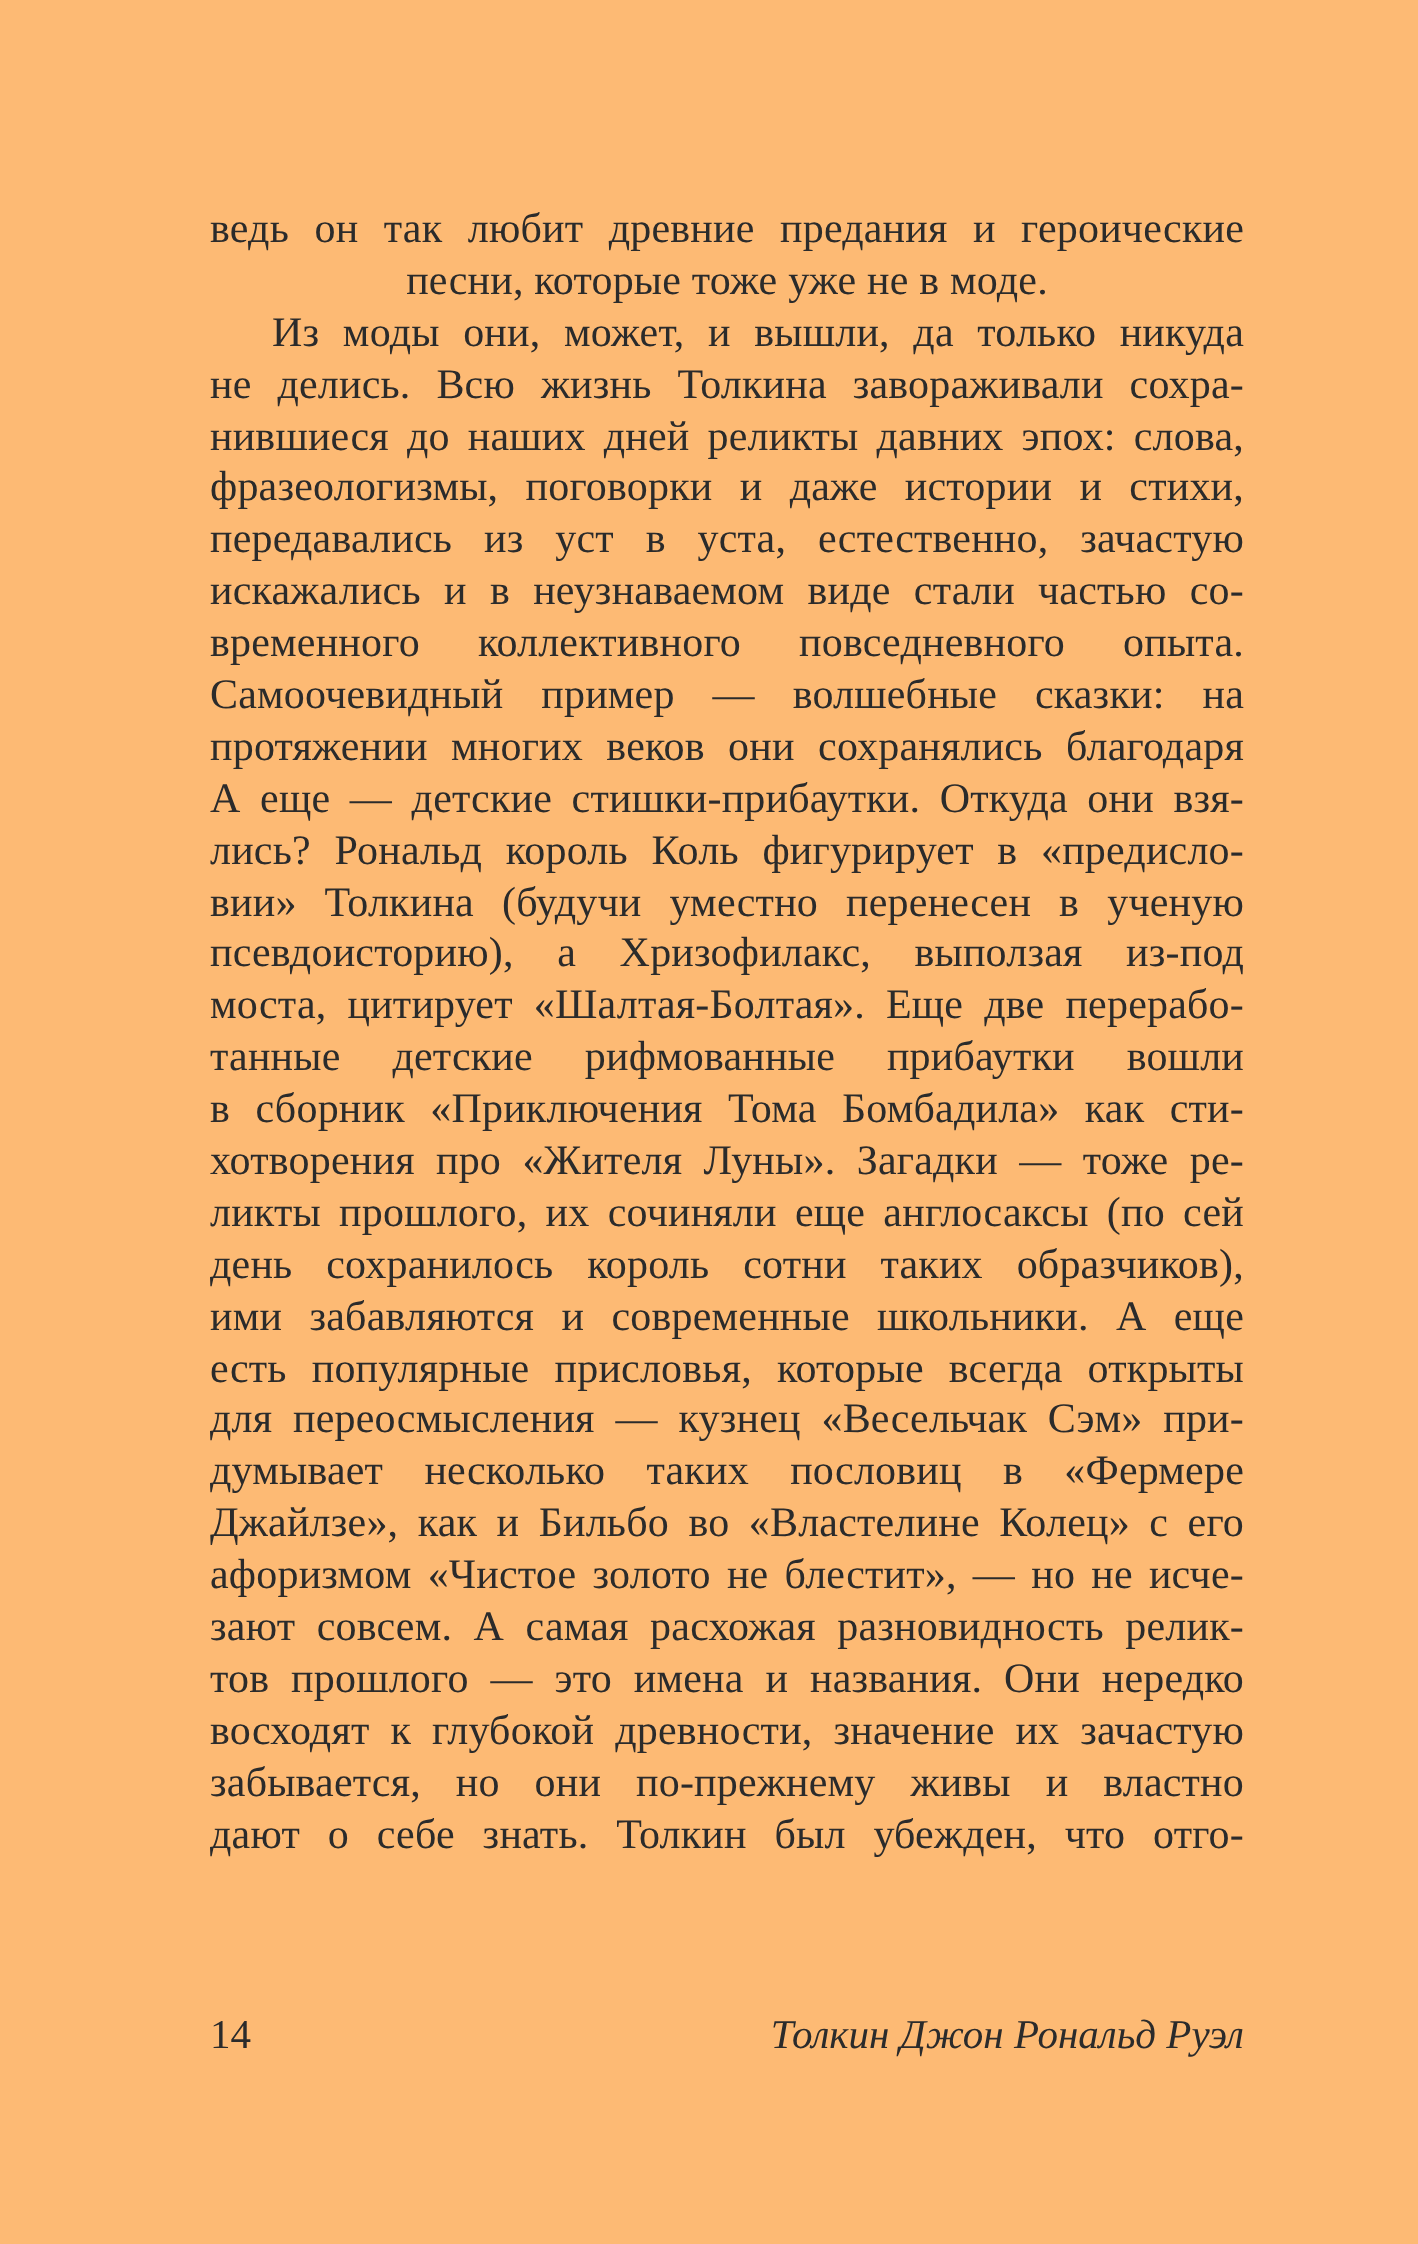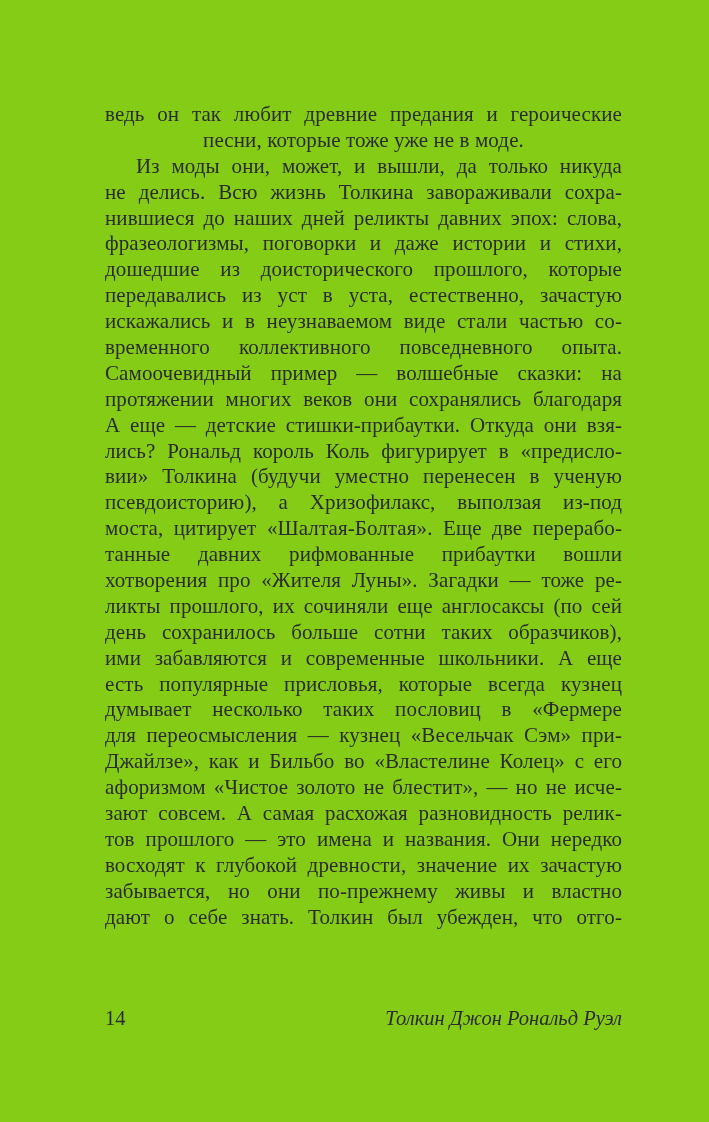--- a/index.html
+++ b/index.html
@@ -10,21 +10,21 @@
     width: 709px;
     height: 1122px;
     background: #ffffff;
     font-family: "Liberation Serif", "DejaVu Serif", serif;
     position: relative;
     overflow: hidden;
   }
   .page {
     position: absolute;
     inset: 0;
-    background: #84cc16;
+    background: #fdba74;
   }
   .text-block {
     position: absolute;
     left: 105px;
     top: 102px;
     width: 517px;
     color: #2b2b2b;
     font-size: 21px;
     letter-spacing: 0.1px;
   }
@@ -65,39 +65,39 @@
 <body>
 
 <div class="page">
   <div class="text-block" id="text-block">
       <div class="line just">ведь он так любит древние предания и героические</div>
       <div class="line">песни, которые тоже уже не в моде.</div>
       <div class="line just indent">Из моды они, может, и вышли, да только никуда</div>
       <div class="line just">не делись. Всю жизнь Толкина завораживали сохра-</div>
       <div class="line just">нившиеся до наших дней реликты давних эпох: слова,</div>
       <div class="line just">фразеологизмы, поговорки и даже истории и стихи,</div>
-      <div class="line just">дошедшие из доисторического прошлого, которые</div>
       <div class="line just">передавались из уст в уста, естественно, зачастую</div>
       <div class="line just">искажались и в неузнаваемом виде стали частью со-</div>
       <div class="line just">временного коллективного повседневного опыта.</div>
       <div class="line just">Самоочевидный пример — волшебные сказки: на</div>
       <div class="line just">протяжении многих веков они сохранялись благодаря</div>
       <div class="line just">А еще — детские стишки-прибаутки. Откуда они взя-</div>
       <div class="line just">лись? Рональд король Коль фигурирует в «предисло-</div>
       <div class="line just">вии» Толкина (будучи уместно перенесен в ученую</div>
       <div class="line just">псевдоисторию), а Хризофилакс, выползая из-под</div>
       <div class="line just">моста, цитирует «Шалтая-Болтая». Еще две перерабо-</div>
-      <div class="line just">танные давних рифмованные прибаутки вошли</div>
+      <div class="line just">танные детские рифмованные прибаутки вошли</div>
+      <div class="line just">в сборник «Приключения Тома Бомбадила» как сти-</div>
       <div class="line just">хотворения про «Жителя Луны». Загадки — тоже ре-</div>
       <div class="line just">ликты прошлого, их сочиняли еще англосаксы (по сей</div>
-      <div class="line just">день сохранилось больше сотни таких образчиков),</div>
+      <div class="line just">день сохранилось король сотни таких образчиков),</div>
       <div class="line just">ими забавляются и современные школьники. А еще</div>
-      <div class="line just">есть популярные присловья, которые всегда кузнец</div>
+      <div class="line just">есть популярные присловья, которые всегда открыты</div>
+      <div class="line just">для переосмысления — кузнец «Весельчак Сэм» при-</div>
       <div class="line just">думывает несколько таких пословиц в «Фермере</div>
-      <div class="line just">для переосмысления — кузнец «Весельчак Сэм» при-</div>
       <div class="line just">Джайлзе», как и Бильбо во «Властелине Колец» с его</div>
       <div class="line just">афоризмом «Чистое золото не блестит», — но не исче-</div>
       <div class="line just">зают совсем. А самая расхожая разновидность релик-</div>
       <div class="line just">тов прошлого — это имена и названия. Они нередко</div>
       <div class="line just">восходят к глубокой древности, значение их зачастую</div>
       <div class="line just">забывается, но они по-прежнему живы и властно</div>
       <div class="line just">дают о себе знать. Толкин был убежден, что отго-</div>
     </div>
   <div class="footer">
     <span class="page-number">14</span>

